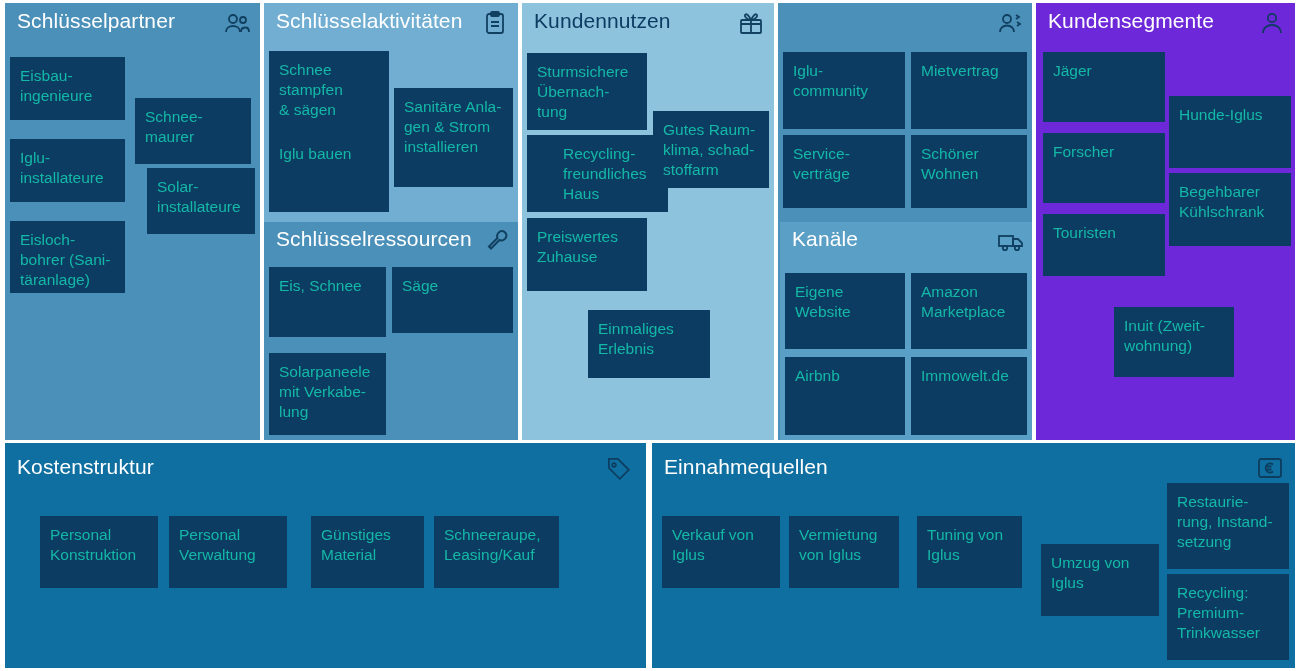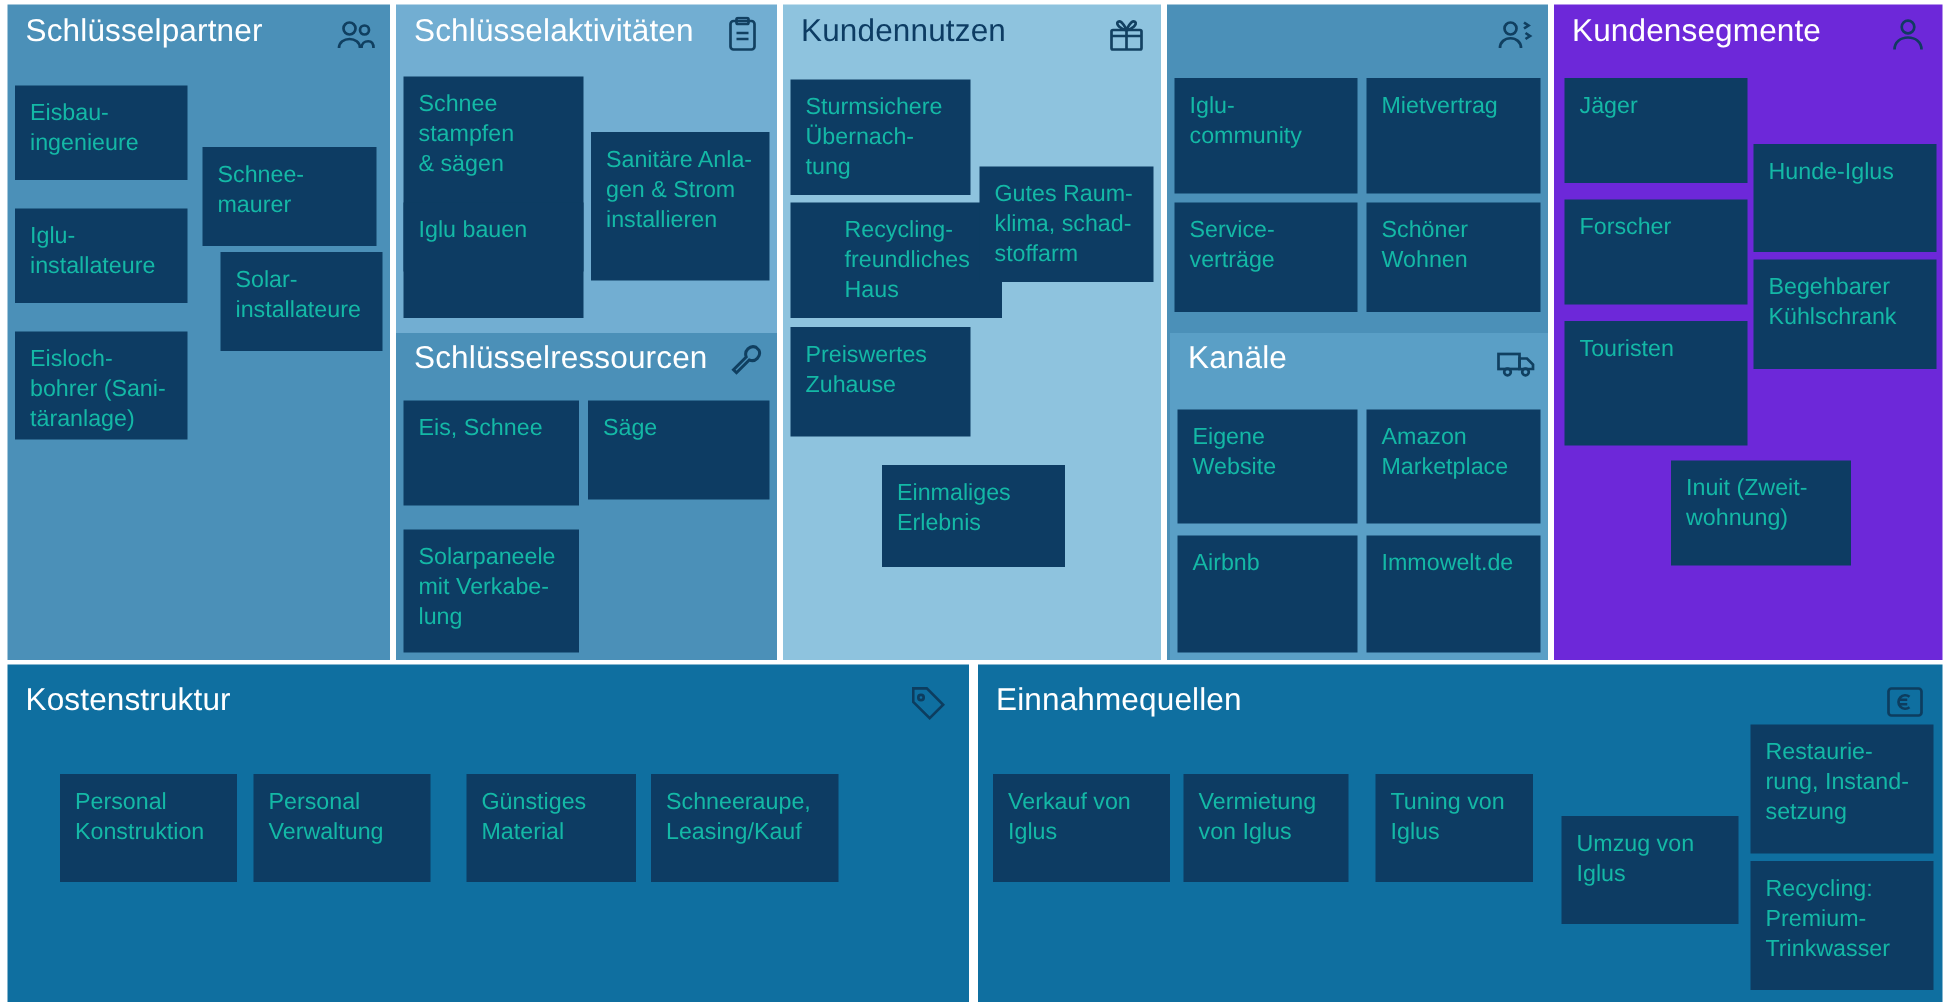--- a/index.html
+++ b/index.html
@@ -179,21 +179,21 @@
     <div class="panel-title">Kundensegmente</div>
     <span class="panel-icon">
       <svg viewBox="0 0 26 24" fill="none" stroke="currentColor" stroke-width="1.8">
         <circle cx="13" cy="7" r="4.2"></circle>
           <path d="M4 22c0-5 4-8 9-8s9 3 9 8"></path>
       </svg>
     </span>
   </div>
   <div class="card" style="left:1043px; top:52px; width:122px; height:70px;"><span style="white-space:pre-line">Jäger</span></div>
   <div class="card" style="left:1043px; top:133px; width:122px; height:70px;"><span style="white-space:pre-line">Forscher</span></div>
-  <div class="card" style="left:1043px; top:214px; width:122px; height:83px;"><span style="white-space:pre-line">Touristen</span></div>
+  <div class="card" style="left:1043px; top:214px; width:122px; height:62px;"><span style="white-space:pre-line">Touristen</span></div>
   <div class="card" style="left:1169px; top:96px; width:122px; height:72px;"><span style="white-space:pre-line">Hunde-Iglus</span></div>
   <div class="card" style="left:1169px; top:173px; width:122px; height:73px;"><span style="white-space:pre-line">Begehbarer
 Kühlschrank</span></div>
   <div class="card" style="left:1114px; top:307px; width:120px; height:70px;"><span style="white-space:pre-line">Inuit (Zweit-
 wohnung)</span></div>
 
   <div class="panel bottom" style="left:5px; top:443px; width:641px; height:225px;">
     <div class="panel-title" style="top:12px;">Kostenstruktur</div>
     <span class="panel-icon" style="top:14px; right:14px; width:26px; height:24px;">
       <svg viewBox="0 0 26 24" fill="none" stroke="currentColor" stroke-width="1.8">

